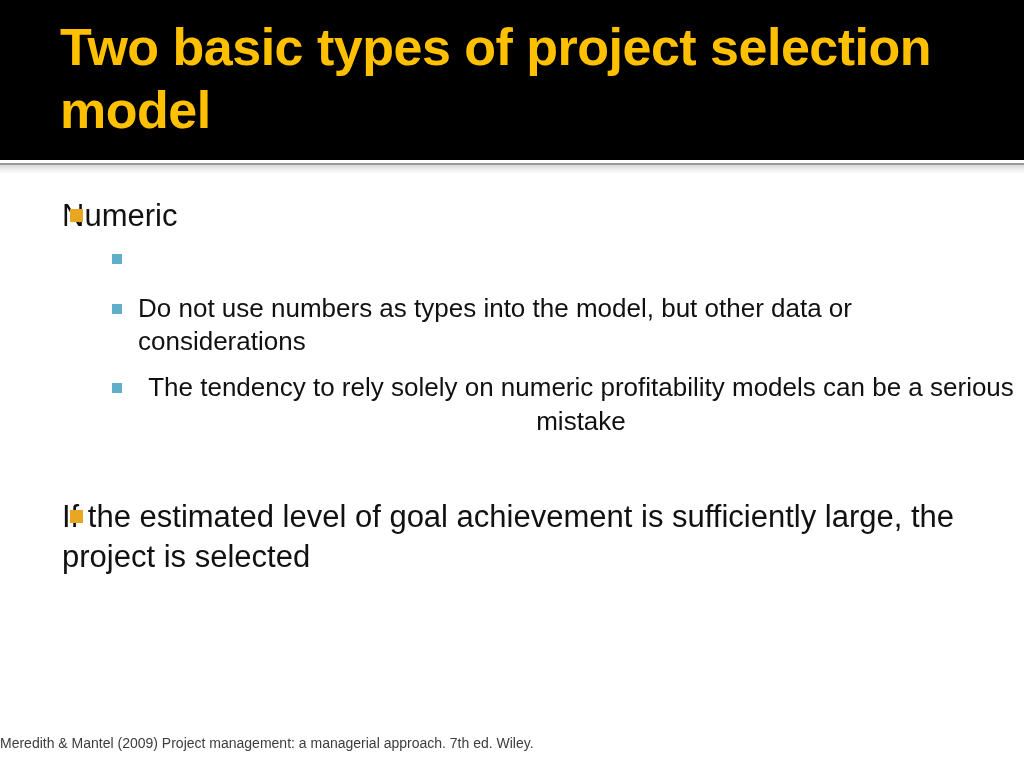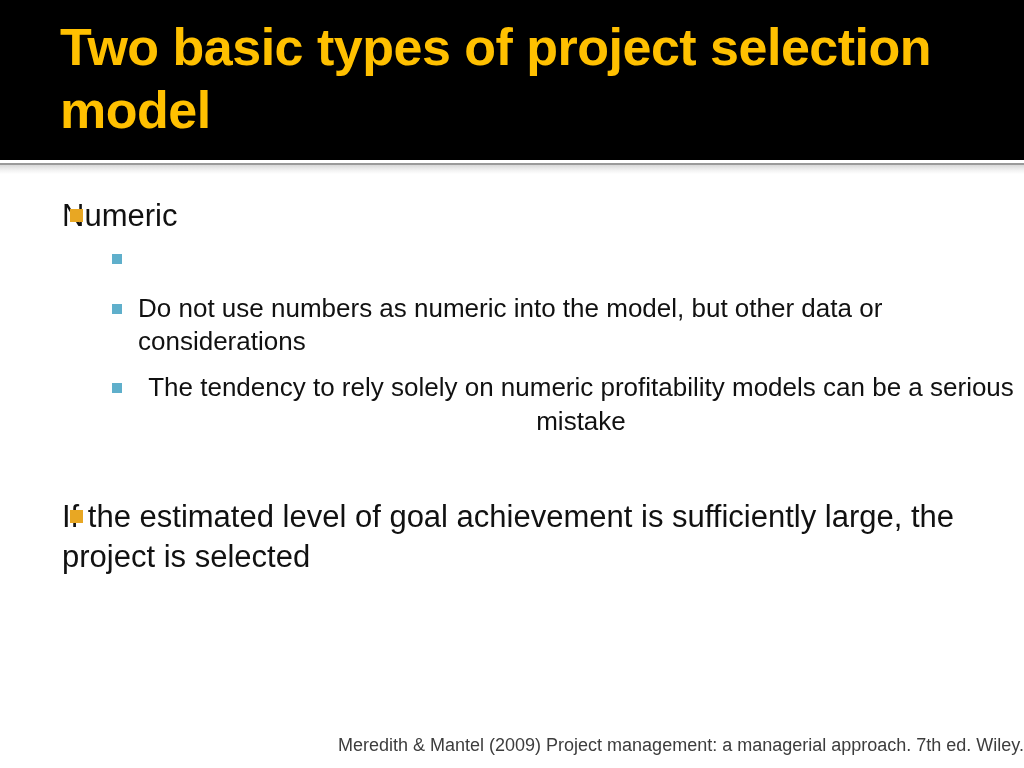--- a/index.html
+++ b/index.html
@@ -135,24 +135,24 @@
 
   .gap-block { height: 44px; }
   .gap-big { height: 58px; }
 
   
   .footer-citation {
     position: absolute;
     left: 0;
     top: 735px;
     width: 1024px;
-    text-align: right;
+    text-align: left;
     color: #3d3d3d;
     font-family: "Liberation Sans", sans-serif;
-    font-size: 18px;
+    font-size: 14px;
     line-height: 1.2;
   }
 </style>
 </head>
 <body>
 
 <div class="slide">
 
   <div class="title-banner">
     <h1 class="title-text">Two basic types of project selection model</h1>
@@ -178,21 +178,21 @@
           </li>
         </ul>
       </div>
 
       <div class="gap-block"></div>
 
       <div class="l2-wrap">
         <ul class="lvl2">
           <li class="item-l2">
             <span class="bullet-sq-l2"></span>
-            <span>Do not use numbers as numeric into the model, but other data or considerations</span>
+            <span>Do not use numbers as types into the model, but other data or considerations</span>
           </li>
           <li class="item-l2" style="margin-top:12px;text-align:center;">
             <span class="bullet-sq-l2"></span>
             <span>The tendency to rely solely on numeric profitability models can be a serious mistake</span>
           </li>
         </ul>
       </div>
 
       <div class="gap-big"></div>
 

